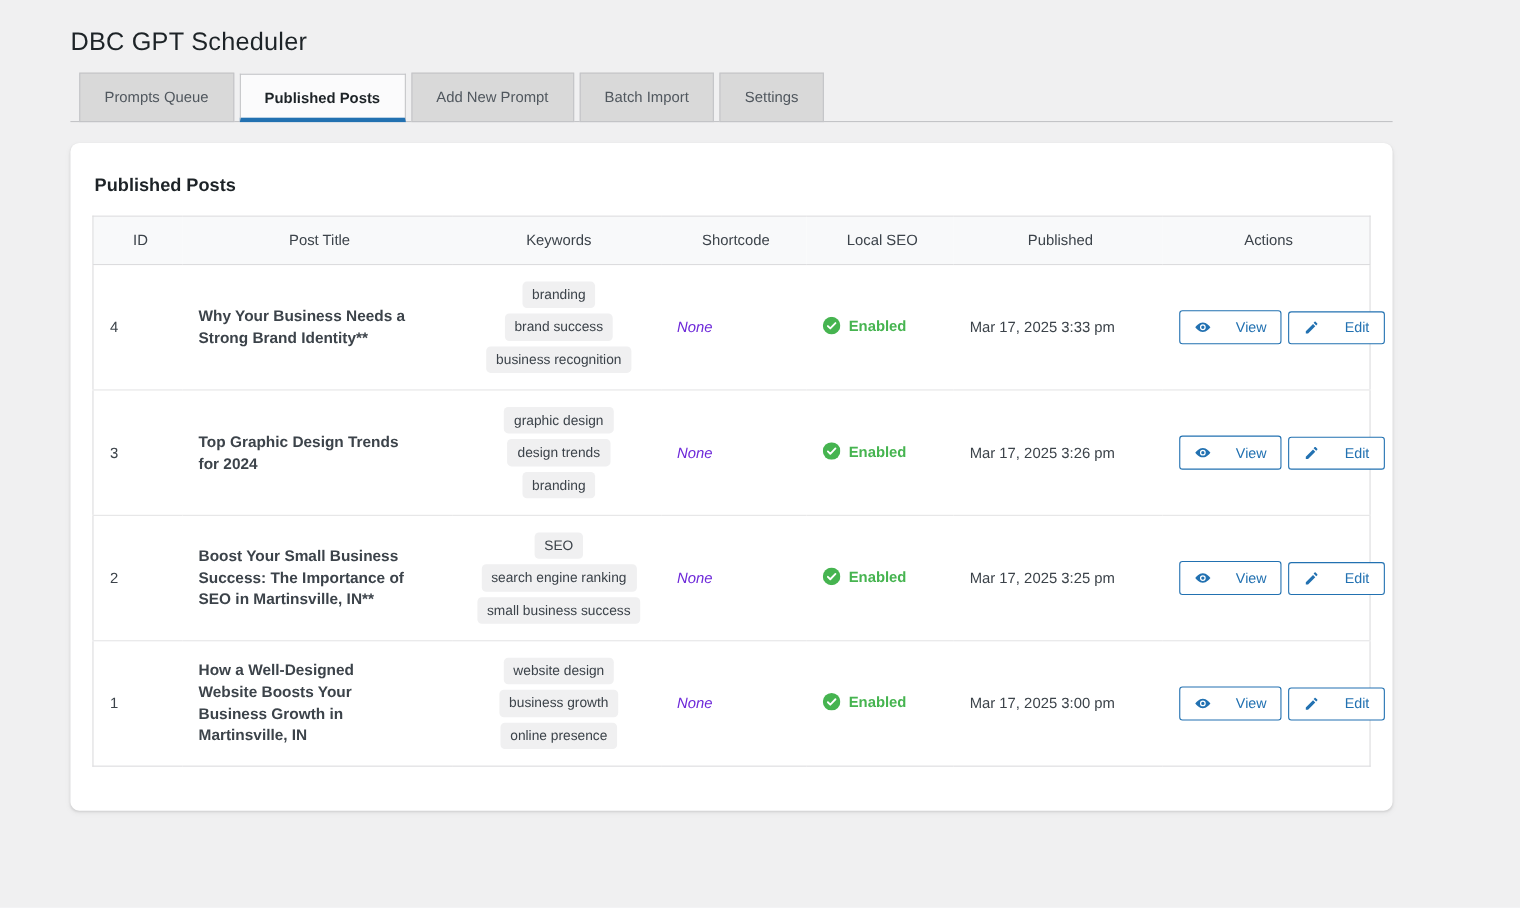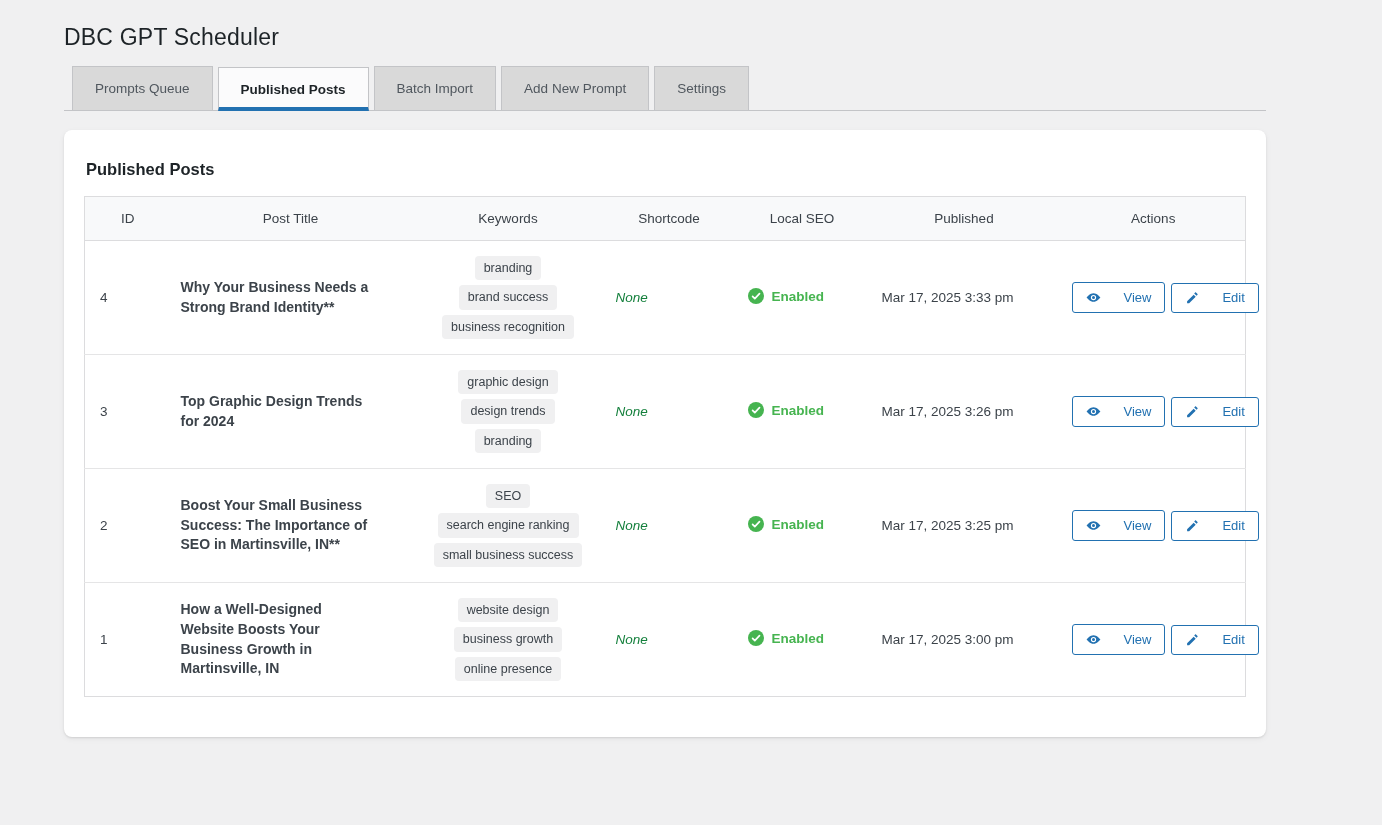--- a/index.html
+++ b/index.html
@@ -111,21 +111,21 @@
     display: inline-block;
     background: #f0f0f1;
     color: #3c434a;
     font-size: 12.5px;
     line-height: 1;
     padding: 6px 9px;
     border-radius: 4px;
     white-space: nowrap;
   }
 
-  .none-text { font-style: italic; color: #15803d; }
+  .none-text { font-style: italic; color: #6d28d9; }
 
   .seo-badge {
     display: inline-flex;
     align-items: center;
     gap: 8px;
     color: #46b450;
     font-weight: 600;
     font-size: 13.5px;
   }
   .seo-badge svg { flex: 0 0 auto; display: block; }
@@ -152,22 +152,22 @@
 </head>
 <body>
 
 <div class="page">
 
   <h1 class="page-title">DBC GPT Scheduler</h1>
 
   <nav class="tabs">
     <a class="tab">Prompts Queue</a>
     <a class="tab active">Published Posts</a>
+    <a class="tab">Add New Prompt</a>
     <a class="tab">Batch Import</a>
-    <a class="tab">Add New Prompt</a>
     <a class="tab">Settings</a>
   </nav>
 
   <section class="card">
     <h2 class="panel-heading">Published Posts</h2>
 
     <table class="posts-table">
       <colgroup>
         <col class="col-id">
           <col class="col-title">

